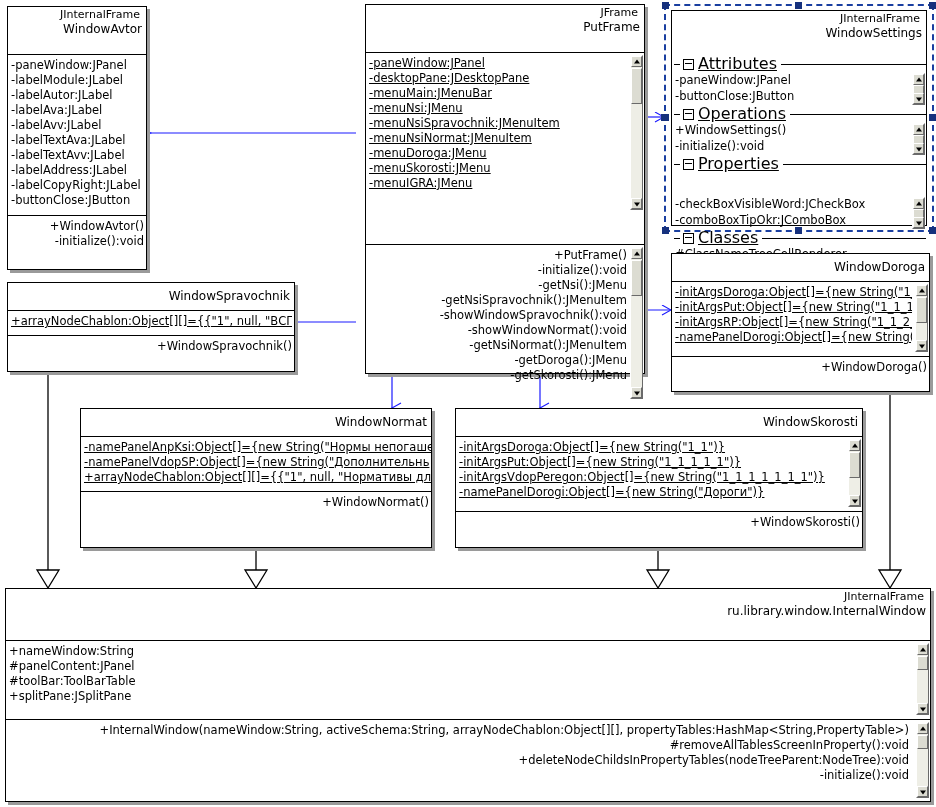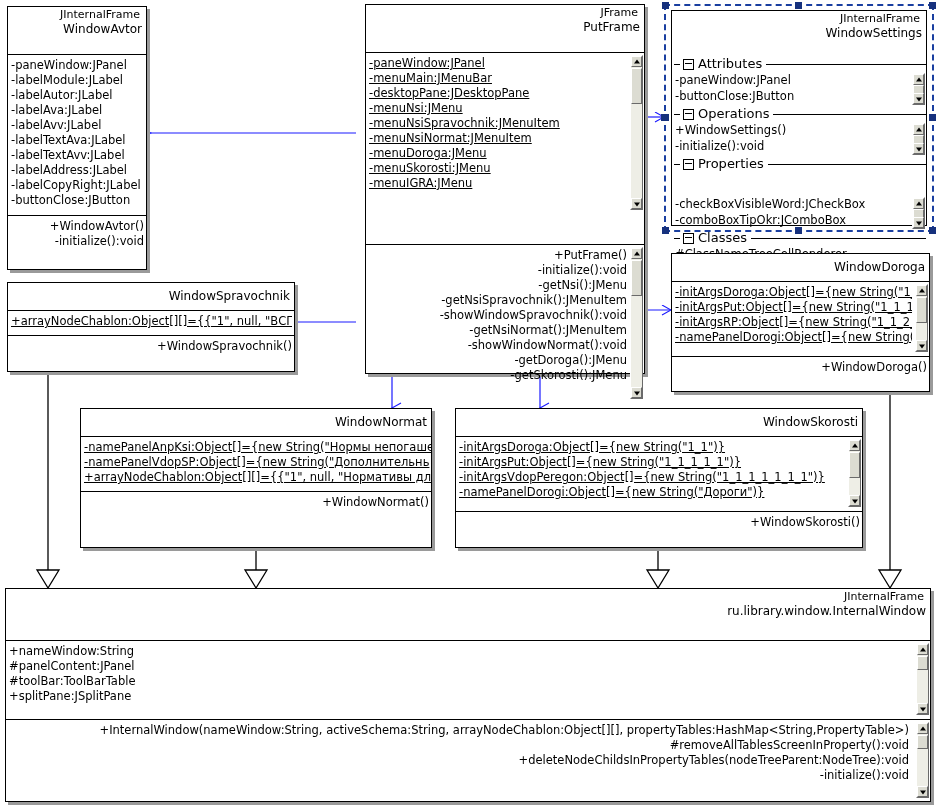--- a/index.html
+++ b/index.html
@@ -137,25 +137,26 @@
     position: absolute;
     width: 7px; height: 7px;
     background: #16317d;
   }
 
   
   .section {
     position: relative;
     height: 16px;
     line-height: 16px;
-    font-size: 13px;
+    font-size: 16px;
     white-space: nowrap;
     display: flex;
     align-items: center;
     padding-left: 2px;
+    text-decoration: underline;
   }
   .section .dash-l {
     width: 6px;
     border-top: 1px solid #000000;
     margin-right: 3px;
   }
   .section .boxglyph {
     width: 9px; height: 9px;
     border: 1px solid #000000;
     position: relative;
@@ -276,22 +277,22 @@
 
   <div class="uml-box" style="left:365px; top:4px; width:280px; height:370px;">
     <div class="uml-header" style="height:48px;">
       <div class="stereotype">JFrame</div>
       <div class="classname">PutFrame</div>
     </div>
 
     <div class="compartment" style="height:162px;">
       <div style="width:258px; overflow:hidden;">
         <div class="member static">-paneWindow:JPanel</div>
+        <div class="member static">-desktopPane:JDesktopPane</div>
         <div class="member static">-menuMain:JMenuBar</div>
-        <div class="member static">-desktopPane:JDesktopPane</div>
         <div class="member static">-menuNsi:JMenu</div>
         <div class="member static">-menuNsiSpravochnik:JMenuItem</div>
         <div class="member static">-menuNsiNormat:JMenuItem</div>
         <div class="member static">-menuDoroga:JMenu</div>
         <div class="member static">-menuSkorosti:JMenu</div>
         <div class="member static">-menuIGRA:JMenu</div>
       </div>
       <div class="sbar" style="top:2px; height:155px;">
         <div class="btn up">
             <span class="tri"></span>
@@ -303,22 +304,22 @@
       </div>
     </div>
 
     <div class="compartment" style="height:158px;margin-top:29px;">
       <div style="width:258px; overflow:hidden;">
         <div class="member">+PutFrame()</div>
         <div class="member">-initialize():void</div>
         <div class="member">-getNsi():JMenu</div>
         <div class="member">-getNsiSpravochnik():JMenuItem</div>
         <div class="member">-showWindowSpravochnik():void</div>
+        <div class="member">-showWindowNormat():void</div>
         <div class="member">-getNsiNormat():JMenuItem</div>
-        <div class="member">-showWindowNormat():void</div>
         <div class="member">-getDoroga():JMenu</div>
         <div class="member">-getSkorosti():JMenu</div>
       </div>
       <div class="sbar" style="top:2px; height:152px;">
         <div class="btn up">
             <span class="tri"></span>
           </div>
         <div class="thumb" style="top:12px; height:36px;"></div>
         <div class="btn down">
             <span class="tri"></span>

